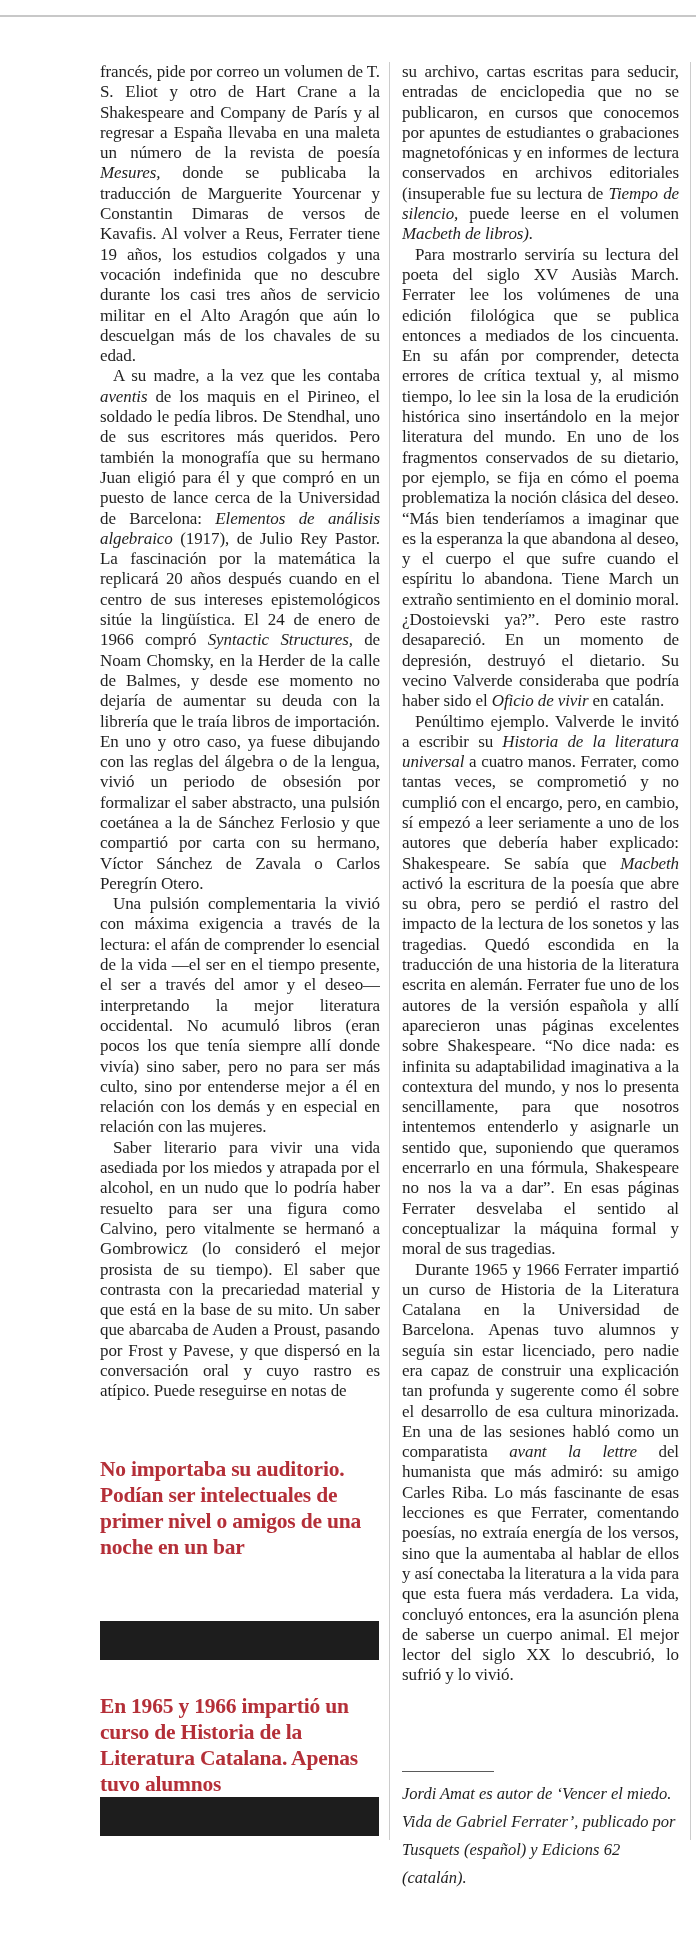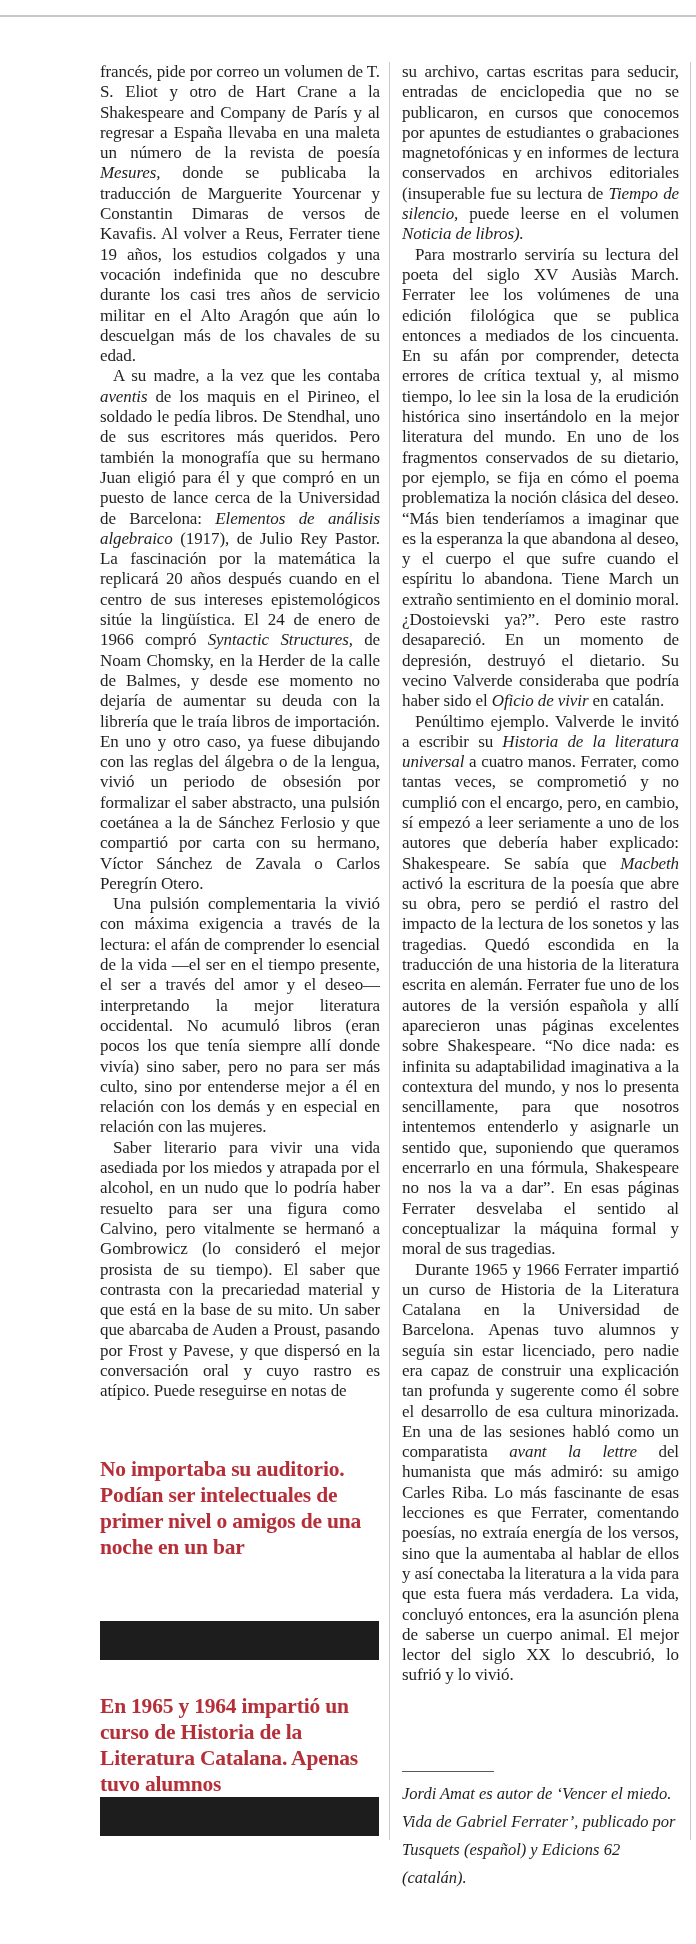--- a/index.html
+++ b/index.html
@@ -117,31 +117,31 @@
   <div class="vrule edge"></div>
 
   <div class="col col-left">
       <p>francés, pide por correo un volumen de T. S. Eliot y otro de Hart Crane a la Shakespeare and Company de París y al regresar a España llevaba en una maleta un número de la revista de poesía <i>Mesures,</i> donde se publicaba la traducción de Marguerite Yourcenar y Constantin Dimaras de versos de Kavafis. Al volver a Reus, Ferrater tiene 19 años, los estudios colgados y una vocación indefinida que no descubre durante los casi tres años de servicio militar en el Alto Aragón que aún lo descuelgan más de los chavales de su edad.</p>
       <p>A su madre, a la vez que les contaba <i>aventis</i> de los maquis en el Pirineo, el soldado le pedía libros. De Stendhal, uno de sus escritores más queridos. Pero también la monografía que su hermano Juan eligió para él y que compró en un puesto de lance cerca de la Universidad de Barcelona: <i>Elementos de análisis algebraico</i> (1917), de Julio Rey Pastor. La fascinación por la matemática la replicará 20 años después cuando en el centro de sus intereses epistemológicos sitúe la lingüística. El 24 de enero de 1966 compró <i>Syntactic Structures,</i> de Noam Chomsky, en la Herder de la calle de Balmes, y desde ese momento no dejaría de aumentar su deuda con la librería que le traía libros de importación. En uno y otro caso, ya fuese dibujando con las reglas del álgebra o de la lengua, vivió un periodo de obsesión por formalizar el saber abstracto, una pulsión coetánea a la de Sánchez Ferlosio y que compartió por carta con su hermano, Víctor Sánchez de Zavala o Carlos Peregrín Otero.</p>
       <p>Una pulsión complementaria la vivió con máxima exigencia a través de la lectura: el afán de comprender lo esencial de la vida —el ser en el tiempo presente, el ser a través del amor y el deseo— interpretando la mejor literatura occidental. No acumuló libros (eran pocos los que tenía siempre allí donde vivía) sino saber, pero no para ser más culto, sino por entenderse mejor a él en relación con los demás y en especial en relación con las mujeres.</p>
       <p>Saber literario para vivir una vida asediada por los miedos y atrapada por el alcohol, en un nudo que lo podría haber resuelto para ser una figura como Calvino, pero vitalmente se hermanó a Gombrowicz (lo consideró el mejor prosista de su tiempo). El saber que contrasta con la precariedad material y que está en la base de su mito. Un saber que abarcaba de Auden a Proust, pasando por Frost y Pavese, y que dispersó en la conversación oral y cuyo rastro es atípico. Puede reseguirse en notas de</p>
     </div>
 
   <div class="col col-right">
-      <p>su archivo, cartas escritas para seducir, entradas de enciclopedia que no se publicaron, en cursos que conocemos por apuntes de estudiantes o grabaciones magnetofónicas y en informes de lectura conservados en archivos editoriales (insuperable fue su lectura de <i>Tiempo de silencio,</i> puede leerse en el volumen <i>Noticia de libros).</i></p>
+      <p>su archivo, cartas escritas para seducir, entradas de enciclopedia que no se publicaron, en cursos que conocemos por apuntes de estudiantes o grabaciones magnetofónicas y en informes de lectura conservados en archivos editoriales (insuperable fue su lectura de <i>Tiempo de silencio,</i> puede leerse en el volumen <i>Macbeth de libros).</i></p>
       <p>Para mostrarlo serviría su lectura del poeta del siglo XV Ausiàs March. Ferrater lee los volúmenes de una edición filológica que se publica entonces a mediados de los cincuenta. En su afán por comprender, detecta errores de crítica textual y, al mismo tiempo, lo lee sin la losa de la erudición histórica sino insertándolo en la mejor literatura del mundo. En uno de los fragmentos conservados de su dietario, por ejemplo, se fija en cómo el poema problematiza la noción clásica del deseo. “Más bien tenderíamos a imaginar que es la esperanza la que abandona al deseo, y el cuerpo el que sufre cuando el espíritu lo abandona. Tiene March un extraño sentimiento en el dominio moral. ¿Dostoievski ya?”. Pero este rastro desapareció. En un momento de depresión, destruyó el dietario. Su vecino Valverde consideraba que podría haber sido el <i>Oficio de vivir</i> en catalán.</p>
       <p>Penúltimo ejemplo. Valverde le invitó a escribir su <i>Historia de la literatura universal</i> a cuatro manos. Ferrater, como tantas veces, se comprometió y no cumplió con el encargo, pero, en cambio, sí empezó a leer seriamente a uno de los autores que debería haber explicado: Shakespeare. Se sabía que <i>Macbeth</i> activó la escritura de la poesía que abre su obra, pero se perdió el rastro del impacto de la lectura de los sonetos y las tragedias. Quedó escondida en la traducción de una historia de la literatura escrita en alemán. Ferrater fue uno de los autores de la versión española y allí aparecieron unas páginas excelentes sobre Shakespeare. “No dice nada: es infinita su adaptabilidad imaginativa a la contextura del mundo, y nos lo presenta sencillamente, para que nosotros intentemos entenderlo y asignarle un sentido que, suponiendo que queramos encerrarlo en una fórmula, Shakespeare no nos la va a dar”. En esas páginas Ferrater desvelaba el sentido al conceptualizar la máquina formal y moral de sus tragedias.</p>
       <p>Durante 1965 y 1966 Ferrater impartió un curso de Historia de la Literatura Catalana en la Universidad de Barcelona. Apenas tuvo alumnos y seguía sin estar licenciado, pero nadie era capaz de construir una explicación tan profunda y sugerente como él sobre el desarrollo de esa cultura minorizada. En una de las sesiones habló como un comparatista <i>avant la lettre</i> del humanista que más admiró: su amigo Carles Riba. Lo más fascinante de esas lecciones es que Ferrater, comentando poesías, no extraía energía de los versos, sino que la aumentaba al hablar de ellos y así conectaba la literatura a la vida para que esta fuera más verdadera. La vida, concluyó entonces, era la asunción plena de saberse un cuerpo animal. El mejor lector del siglo XX lo descubrió, lo sufrió y lo vivió.</p>
     </div>
 
   <div class="pull-quote q1">No importaba su auditorio. Podían ser intelectuales de primer nivel o amigos de una noche en un bar</div>
 
   <div class="black-box b1"></div>
 
-  <div class="pull-quote q2">En 1965 y 1964 impartió un curso de Historia de la Literatura Catalana. Apenas tuvo alumnos</div>
+  <div class="pull-quote q2">En 1965 y 1966 impartió un curso de Historia de la Literatura Catalana. Apenas tuvo alumnos</div>
 
   <div class="black-box b2"></div>
 
   <div class="author-rule"></div>
 
   <div class="author-note">Jordi Amat es autor de ‘Vencer el miedo. Vida de Gabriel Ferrater’, publicado por Tusquets (español) y Edicions 62 (catalán).</div>
 
 </div>
 
 </body></html>

